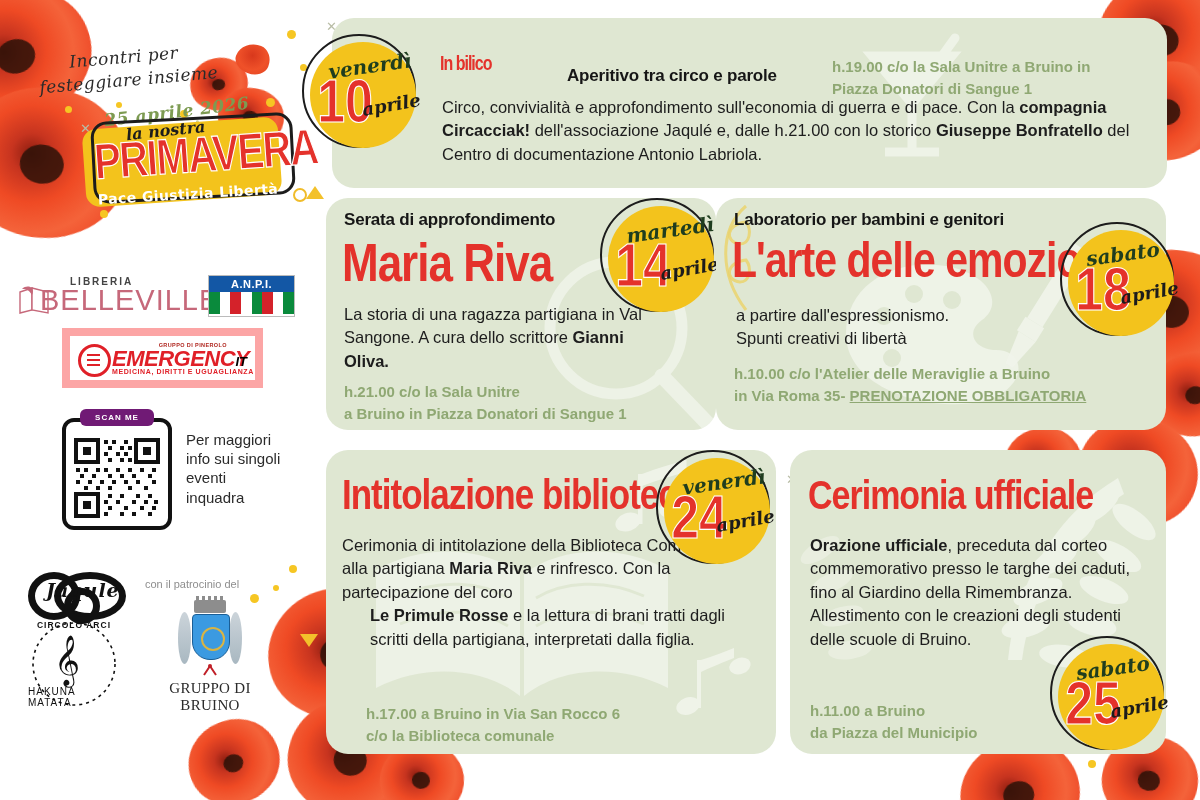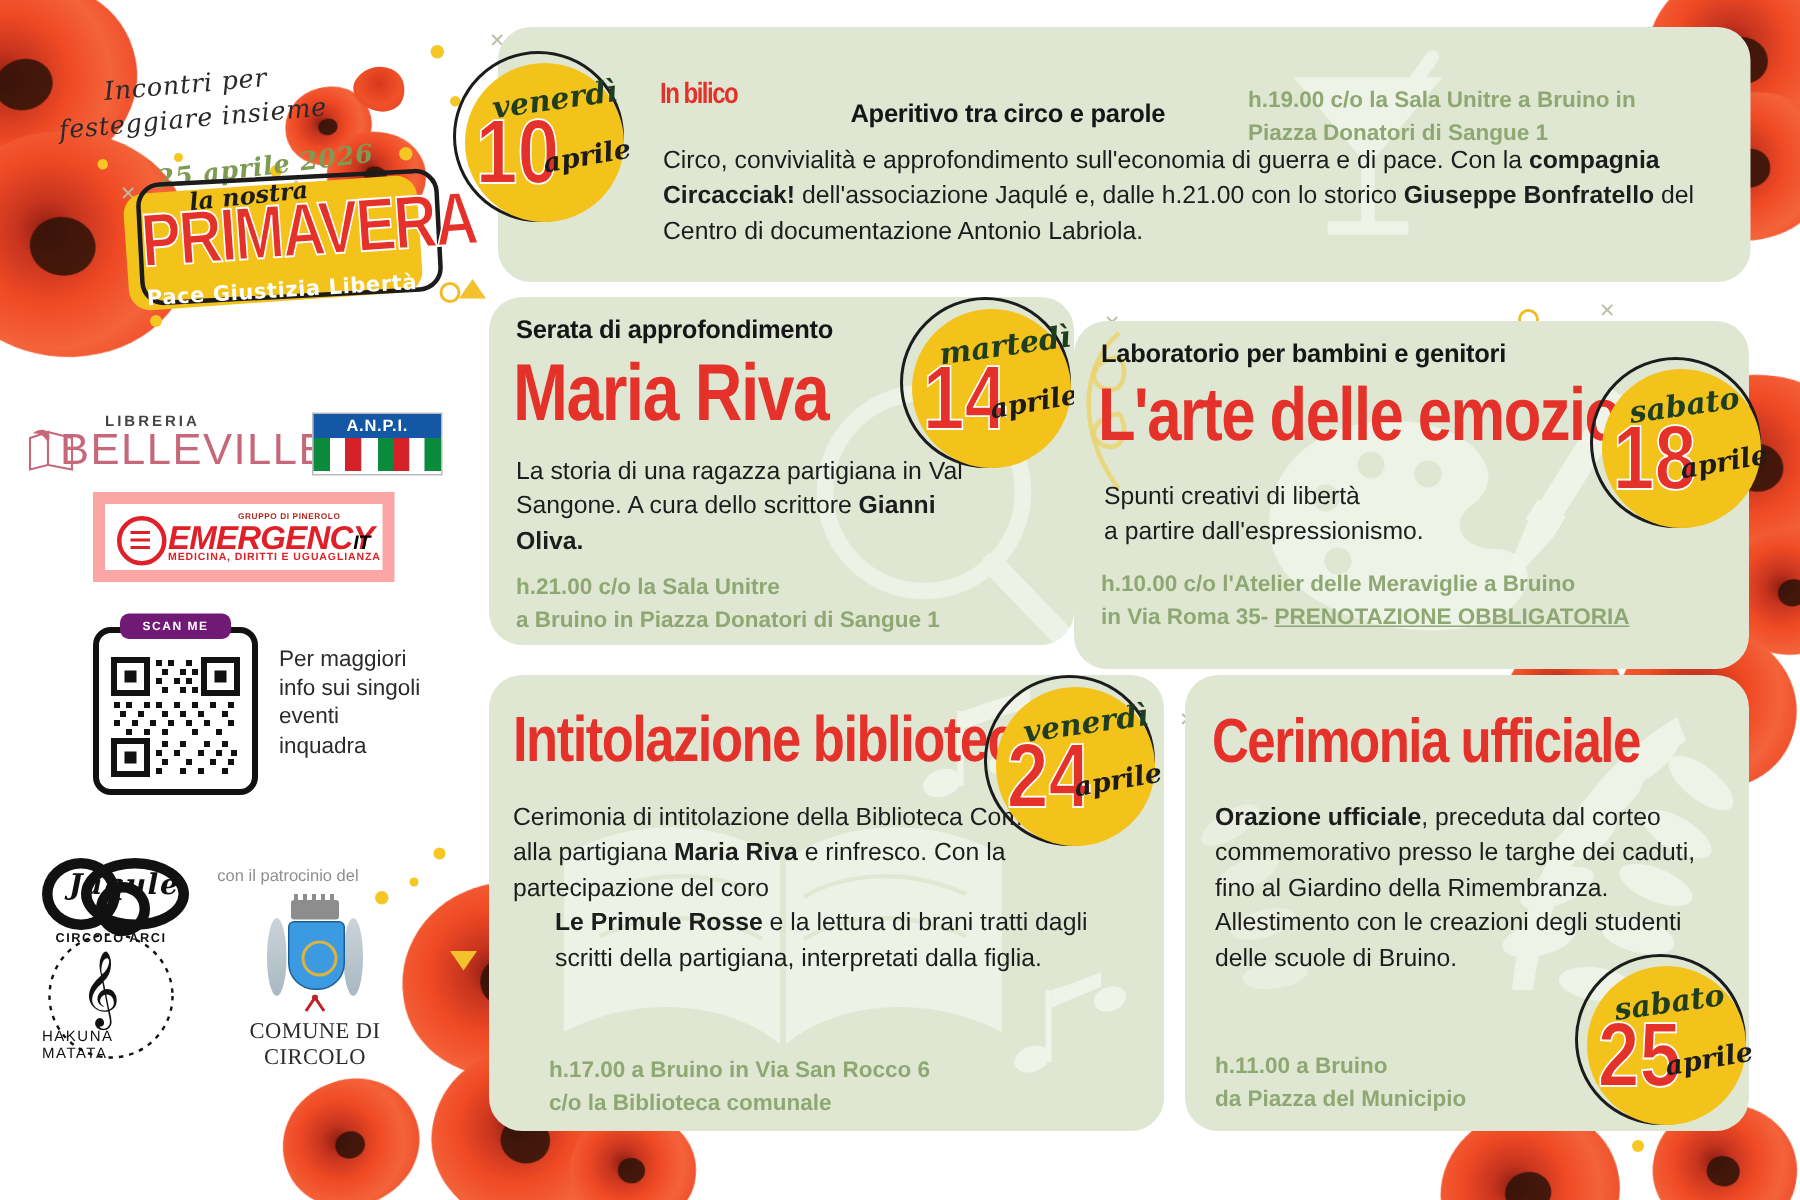--- a/index.html
+++ b/index.html
@@ -370,21 +370,21 @@
       <div class="crest-shield">
         <div class="crest-wheel"></div>
       </div>
       <div class="crest-bow">
         <svg width="16" height="12" viewBox="0 0 16 12">
             <path d="M8 2 L2 11 M8 2 L14 11" stroke="#c02028" stroke-width="2" fill="none"></path>
             <circle cx="8" cy="2" r="2" fill="#c02028"></circle>
           </svg>
       </div>
     </div>
-    <div class="comune-name">COMUNE DI CIRCOLO</div>
+    <div class="comune-name">GRUPPO DI BRUINO</div>
   </div>
 
   <div class="card" style="left:332px;top:18px;width:835px;height:170px;">
     <div class="card-inner">
       <svg class="wm" width="260" height="170" viewBox="0 0 260 170" style="right:130px;top:0;">
         <g fill="none" stroke="#ffffff" stroke-width="9" opacity=".85">
           <path d="M95 38 L175 38 L135 86 Z" fill="#ffffff"></path>
           <path d="M135 86 L135 132"></path>
           <path d="M108 134 L162 134"></path>
           <path d="M178 20 L142 70" stroke-linecap="round"></path>
@@ -429,21 +429,21 @@
     </div>
     <div class="datebadge" style="left:282px;top:8px;">
       <div class="db-ring"></div>
       <div class="db-circle"></div>
       <div class="db-day">martedì</div>
       <div class="db-num">14</div>
       <div class="db-mon">aprile</div>
     </div>
   </div>
 
-  <div class="card" style="left:716px;top:198px;width:450px;height:232px;margin-top:16px;">
+  <div class="card" style="left:716px;top:198px;width:450px;height:232px;">
     <div class="card-inner">
       <svg class="wm" width="330" height="220" viewBox="0 0 330 220" style="left:90px;top:40px;">
         <path d="M40 96 C40 44 92 20 140 28 C184 36 198 66 176 82 C158 95 170 112 190 112 C214 112 222 136 198 154 C160 182 40 162 40 96 Z" fill="#ffffff" opacity=".85"></path>
         <circle cx="78" cy="78" r="9" fill="#dfe7d2"></circle>
         <circle cx="108" cy="56" r="9" fill="#dfe7d2"></circle>
         <circle cx="146" cy="62" r="9" fill="#dfe7d2"></circle>
         <circle cx="86" cy="120" r="9" fill="#dfe7d2"></circle>
         <g transform="rotate(32 250 60)">
           <rect x="236" y="4" width="18" height="88" fill="#ffffff" opacity=".9"></rect>
           <rect x="234" y="92" width="22" height="16" fill="#ffffff" opacity=".9"></rect>
@@ -451,22 +451,22 @@
         </g>
       </svg>
       <svg class="wm" width="70" height="120" viewBox="0 0 70 120" style="left:-4px;top:0;">
         <path d="M34 8 C6 32 8 78 34 112" fill="none" stroke="#f3c31c" stroke-width="3" opacity=".85"></path>
         <path d="M34 24 C14 26 12 44 28 46 C38 46 40 32 34 24 Z" fill="none" stroke="#f3c31c" stroke-width="3" opacity=".85"></path>
         <path d="M34 62 C14 64 12 82 28 84 C38 84 40 70 34 62 Z" fill="none" stroke="#f3c31c" stroke-width="3" opacity=".85"></path>
       </svg>
       <div style="position:absolute;left:18px;top:12px;" class="kicker">Laboratorio per bambini e genitori</div>
       <div style="position:absolute;left:16px;top:38px;font-size:41px;" class="title">L'arte delle emozioni</div>
       <div style="position:absolute;left:20px;top:106px;width:340px;" class="body">
+        <div>a partire dall'espressionismo.</div>
         <div>Spunti creativi di libertà</div>
-        <div>a partire dall'espressionismo.</div>
       </div>
       <div style="position:absolute;left:18px;top:165px;width:420px;" class="when">
         <div>h.10.00 c/o l'Atelier delle Meraviglie a Bruino</div>
         <div>
           <span>in Via Roma 35- </span><u>PRENOTAZIONE OBBLIGATORIA</u>
         </div>
       </div>
     </div>
     <div class="datebadge" style="left:352px;top:32px;">
       <div class="db-ring"></div>

